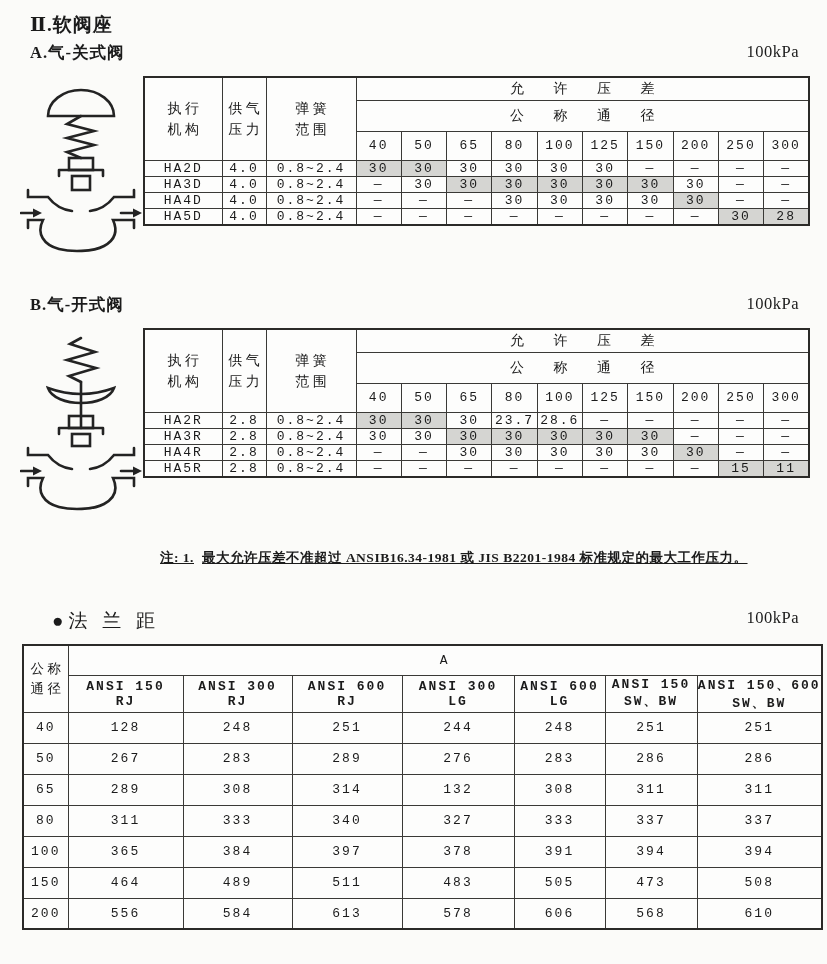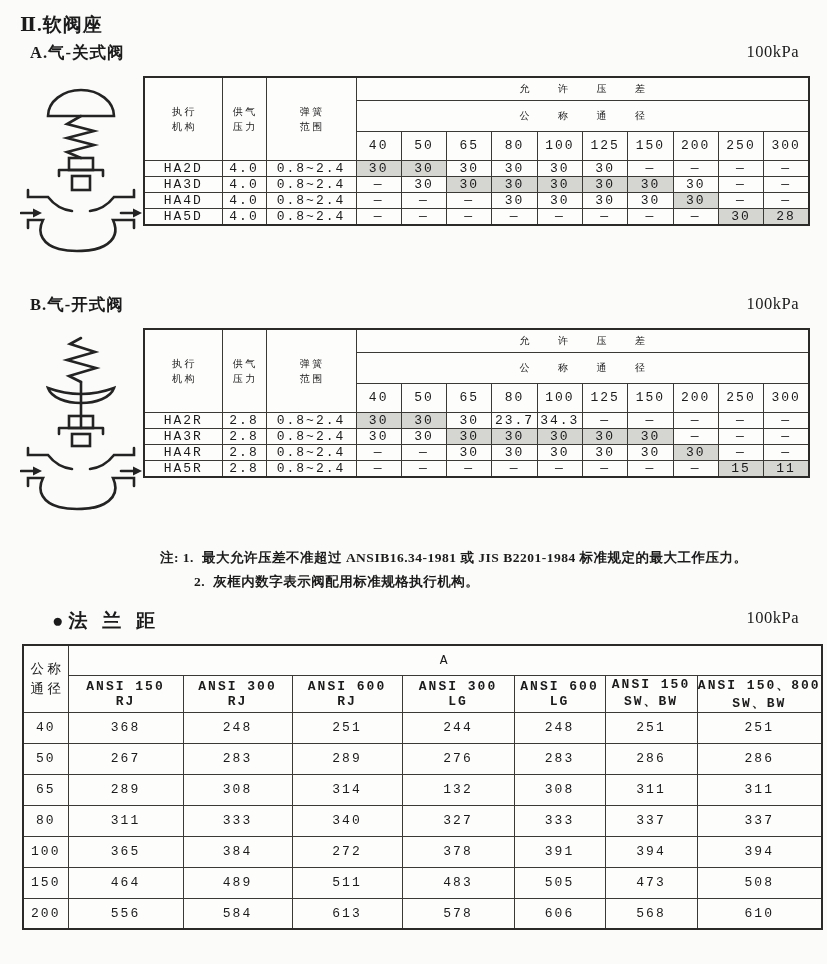--- a/index.html
+++ b/index.html
@@ -10,32 +10,32 @@
     color: #1b1b1b;
     font-family: "Liberation Serif", "DejaVu Serif", serif;
     position: relative;
     overflow: hidden;
   }
   .abs { position: absolute; }
 
   
   .h-main  { font-size: 19px; font-weight: bold; letter-spacing: 1px; }
   .h-sub   { font-size: 16.5px; font-weight: bold; letter-spacing: 1px; }
-  .h-round { font-size: 19px; font-weight: bold; letter-spacing: 5px; }
+  .h-round { font-size: 19px; font-weight: normal; letter-spacing: 5px; }
   .unit    { font-size: 16.5px; letter-spacing: 0.5px; }
 
   
   table { border-collapse: collapse; table-layout: fixed; background: #fdfdfc; }
   .tbl  { border: 2.5px solid #2b2a28; }
   td {
     border: 1.2px solid #3a3936;
     text-align: center; vertical-align: middle;
     padding: 0; overflow: hidden;
   }
-  .chead { font-size: 10px; line-height: 1.5; }
+  .chead { font-size: 14px; line-height: 1.5; }
   .pre   { white-space: pre-wrap; }
   .spread{ letter-spacing: 13px; text-indent: 13px; }
   .mono  {
     font-family: "Liberation Mono", "DejaVu Sans Mono", monospace;
     font-size: 13px; letter-spacing: 2px;
   }
   .gray  { background: var(--gray, #d5d5d2); }
 
   .valve-tbl { width: 665px; }
   .valve-tbl .hr1 { height: 23px; }
@@ -43,32 +43,32 @@
   .valve-tbl .hr3 { height: 29px; }
   .valve-tbl .dr  { height: 14px; }
 
   .flange-tbl { width: 799px; }
   .flange-tbl .fr-a { height: 30px; }
   .flange-tbl .fr-h { height: 33px; font-size: 12.5px; font-weight: bold; }
   .flange-tbl .fr-d { height: 31px; }
   .flange-tbl .corner { font-size: 13.5px; line-height: 1.45; }
 
   
-  .notes { font-size: 13.5px; font-weight: bold; line-height: 1.75; letter-spacing: 0.5px; }
+  .notes { font-size: 13.5px; font-weight: bold; line-height: 1.75; letter-spacing: 0.5px; text-decoration: underline; }
   .note-label { margin-right: 8px; }
   .note2 { padding-left: 34px; }
 
   
   .valve-svg { stroke: #232323; stroke-width: 2.6; fill: none; stroke-linecap: round; }
   .valve-svg .fill { fill: #232323; stroke: none; }
 </style>
 </head>
 <body>
 
-<div class="abs h-main" style="left:20px; top:12px;">Ⅱ.软阀座</div>
+<div class="abs h-main" style="left:30px; top:12px;">Ⅱ.软阀座</div>
 
 <div class="abs h-sub" style="left:30px; top:42px;">A.气-关式阀</div>
 <div class="abs unit" style="right:28px; top:42px;">100kPa</div>
 
 <div class="abs" style="left:20px; top:80px; width:122px; height:190px;">
   <svg class="valve-svg" width="122" height="190" viewBox="0 0 122 190">
     <path d="M28 36 A33 26 0 0 1 94 36 L28 36 Z"></path>
     <polyline points="61,36 47,44 74,51 47,58 74,65 47,72 61,78"></polyline>
     <rect x="49" y="78" width="24" height="12"></rect>
     <path d="M39 90 h44 M39 90 v6 M83 90 v6"></path>
@@ -236,21 +236,21 @@
     <td class="mono">300</td>
   </tr>
   <tr class="dr">
     <td class="mono">HA2R</td>
     <td class="mono">2.8</td>
     <td class="mono">0.8~2.4</td>
     <td class="mono gray">30</td>
     <td class="mono gray">30</td>
     <td class="mono">30</td>
     <td class="mono">23.7</td>
-    <td class="mono">34.3</td>
+    <td class="mono">28.6</td>
     <td class="mono">—</td>
     <td class="mono">—</td>
     <td class="mono">—</td>
     <td class="mono">—</td>
     <td class="mono">—</td>
   </tr>
   <tr class="dr">
     <td class="mono">HA3R</td>
     <td class="mono">2.8</td>
     <td class="mono">0.8~2.4</td>
@@ -294,23 +294,20 @@
     <td class="mono">—</td>
     <td class="mono gray">15</td>
     <td class="mono gray">11</td>
   </tr>
 </tbody>
   </table>
 
 <div class="abs notes" style="left:160px; top:546px; width:650px;">
   <div>
     <span class="note-label">注: 1.</span><span>最大允许压差不准超过 ANSIB16.34-1981 或 JIS B2201-1984 标准规定的最大工作压力。</span>
-  </div>
-  <div class="note2">
-    <span class="note-label">2.</span><span>灰框内数字表示阀配用标准规格执行机构。</span>
   </div>
 </div>
 
 <div class="abs h-round" style="left:52px; top:608px;">●法 兰 距</div>
 <div class="abs unit" style="right:28px; top:608px;">100kPa</div>
 
 <table class="abs tbl flange-tbl" style="left:22px; top:644px;">
   <colgroup>
     <col style="width:45px">
       <col style="width:115px">
@@ -333,26 +330,26 @@
     <td class="mono pre">ANSI 300
 RJ</td>
     <td class="mono pre">ANSI 600
 RJ</td>
     <td class="mono pre">ANSI 300
 LG</td>
     <td class="mono pre">ANSI 600
 LG</td>
     <td class="mono pre">ANSI 150
 SW、BW</td>
-    <td class="mono pre">ANSI 150、800
+    <td class="mono pre">ANSI 150、600
 SW、BW</td>
   </tr>
   <tr class="fr-d">
     <td class="mono">40</td>
-    <td class="mono">368</td>
+    <td class="mono">128</td>
     <td class="mono">248</td>
     <td class="mono">251</td>
     <td class="mono">244</td>
     <td class="mono">248</td>
     <td class="mono">251</td>
     <td class="mono">251</td>
   </tr>
   <tr class="fr-d">
     <td class="mono">50</td>
     <td class="mono">267</td>
@@ -380,21 +377,21 @@
     <td class="mono">340</td>
     <td class="mono">327</td>
     <td class="mono">333</td>
     <td class="mono">337</td>
     <td class="mono">337</td>
   </tr>
   <tr class="fr-d">
     <td class="mono">100</td>
     <td class="mono">365</td>
     <td class="mono">384</td>
-    <td class="mono">272</td>
+    <td class="mono">397</td>
     <td class="mono">378</td>
     <td class="mono">391</td>
     <td class="mono">394</td>
     <td class="mono">394</td>
   </tr>
   <tr class="fr-d">
     <td class="mono">150</td>
     <td class="mono">464</td>
     <td class="mono">489</td>
     <td class="mono">511</td>

